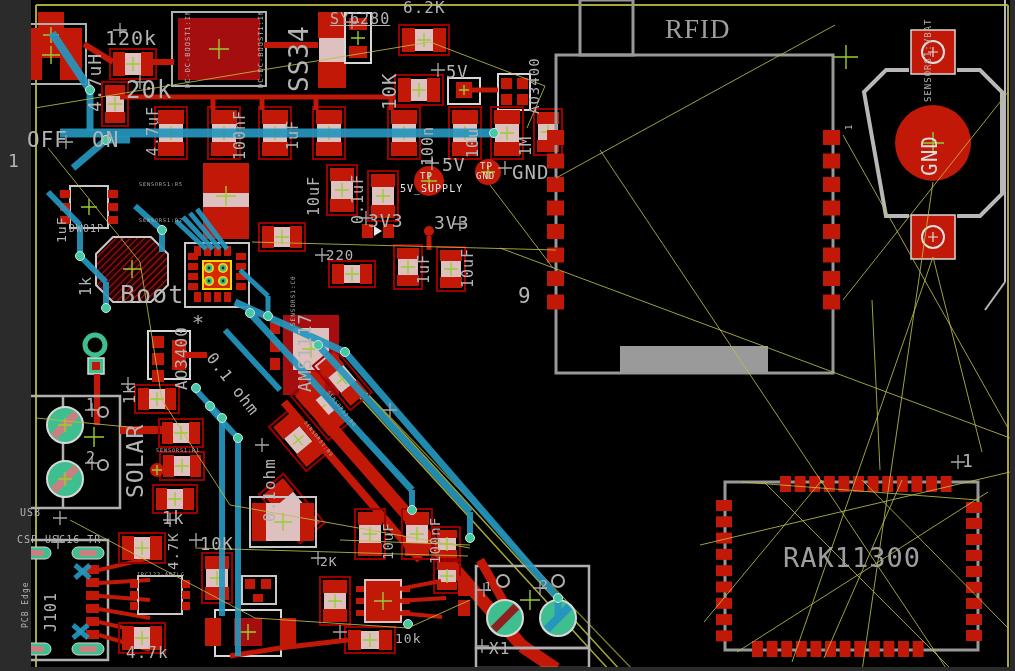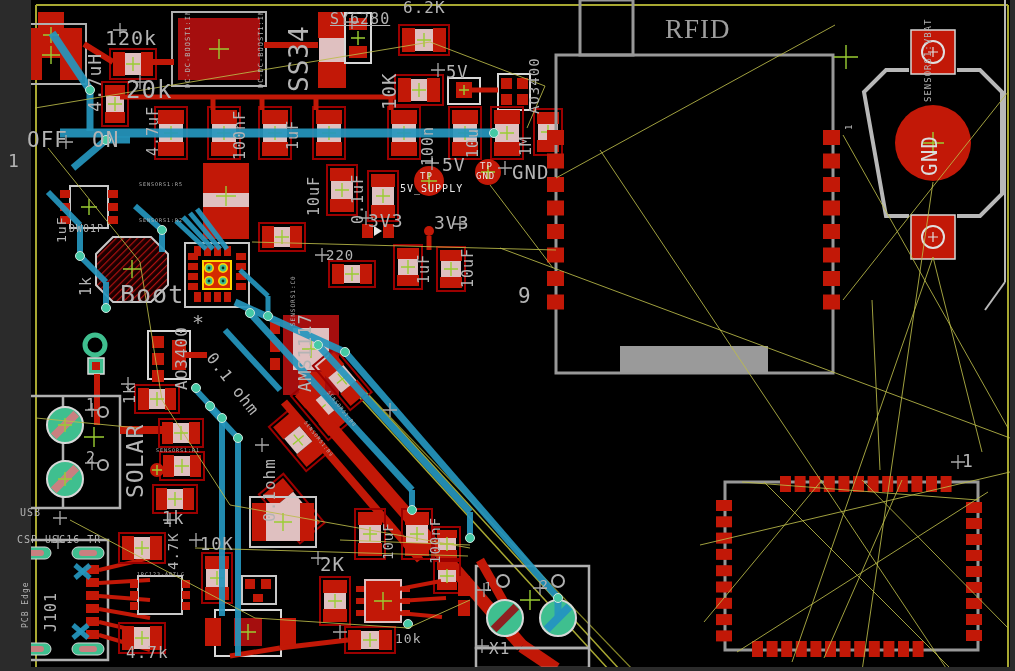--- a/index.html
+++ b/index.html
@@ -703,27 +703,28 @@
       <div class="lbl" style="left: 86px; top: 451px; font-size: 15px;">2</div>
       <div class="lbl" style="left: 123px; top: 404px; font-size: 15px; transform: rotate(-90deg);">1k</div>
       <div class="lbl" style="left: 162px; top: 510px; font-size: 17px;">1k</div>
       <div class="lbl" style="left: 166px; top: 570px; font-size: 14px; transform: rotate(-90deg);">4.7K</div>
       <div class="lbl" style="left: 20px; top: 508px; font-size: 10px;">USB</div>
       <div class="lbl" style="left: 17px; top: 535px; font-size: 10px;">CSP-USC16-TR</div>
       <div class="lbl" style="left: 44px; top: 632px; font-size: 15px; transform: rotate(-90deg);">J101</div>
       <div class="lbl" style="left: 22px; top: 628px; font-size: 8px; transform: rotate(-90deg);">PCB Edge</div>
       <div class="lbl" style="left: 126px; top: 645px; font-size: 16px;">4.7k</div>
       <div class="lbl" style="left: 200px; top: 536px; font-size: 17px;">10K</div>
-      <div class="lbl" style="left: 320px; top: 555px; font-size: 19px;">2K</div>
+      <div class="lbl" style="left: 320px; top: 555px; font-size: 13px;">2K</div>
       <div class="lbl" style="left: 395px; top: 632px; font-size: 13px;">10k</div>
       <div class="lbl" style="left: 381px; top: 560px; font-size: 14px; transform: rotate(-90deg);">10uF</div>
       <div class="lbl" style="left: 428px; top: 564px; font-size: 14px; transform: rotate(-90deg);">100nF</div>
       <div class="lbl" style="left: 489px; top: 641px; font-size: 16px;">X1</div>
       <div class="lbl" style="left: 484px; top: 580px; font-size: 13px;">1</div>
       <div class="lbl" style="left: 540px; top: 578px; font-size: 13px;">2</div>
+      <div class="lbl" style="left: 783px; top: 544px; font-size: 27px; color: rgb(158, 158, 158);">RAK11300</div>
       <div class="lbl" style="left: 962px; top: 452px; font-size: 18px;">1</div>
       <div class="lbl" style="left: 139px; top: 182px; font-size: 5px;">SENSORS1:R5</div>
       <div class="lbl" style="left: 139px; top: 218px; font-size: 5px;">SENSORS1:R2</div>
       <div class="lbl" style="left: 156px; top: 448px; font-size: 5px;">SENSORS1:R1</div>
       <div class="lbl" style="left: 330px; top: 390px; font-size: 5px; transform: rotate(52deg);">SENSORS1:R8</div>
       <div class="lbl" style="left: 307px; top: 420px; font-size: 5px; transform: rotate(52deg);">SENSORS1:R9</div>
       <div class="lbl" style="left: 137px; top: 572px; font-size: 5px;">1RC123-ABTLG</div>
     </div>
 </div>
 

